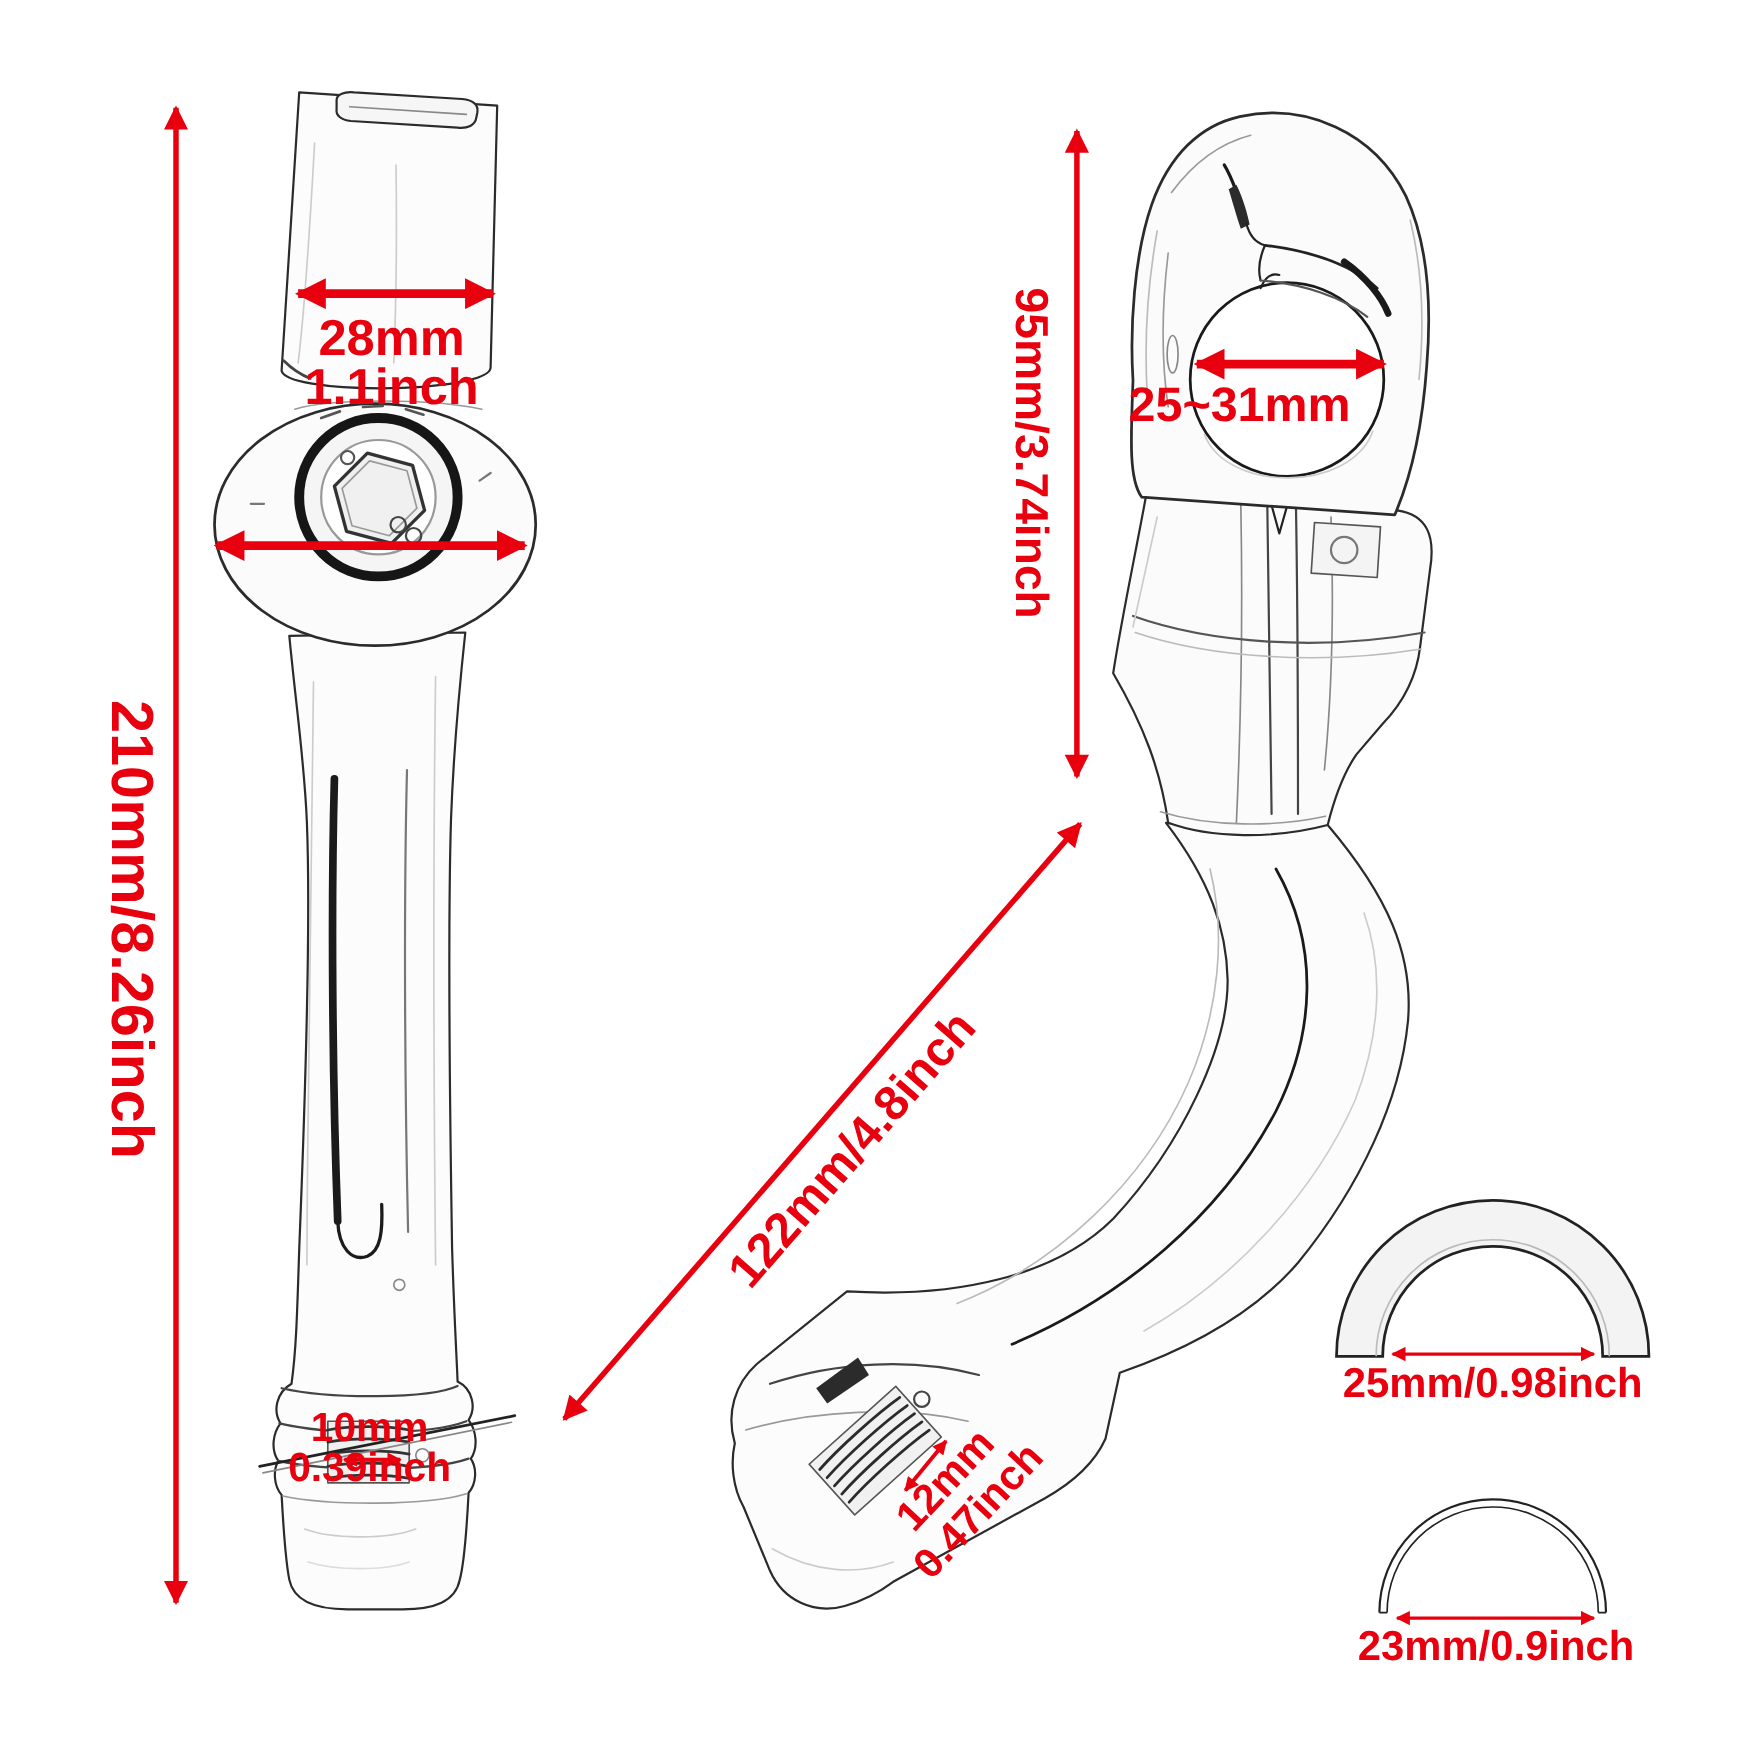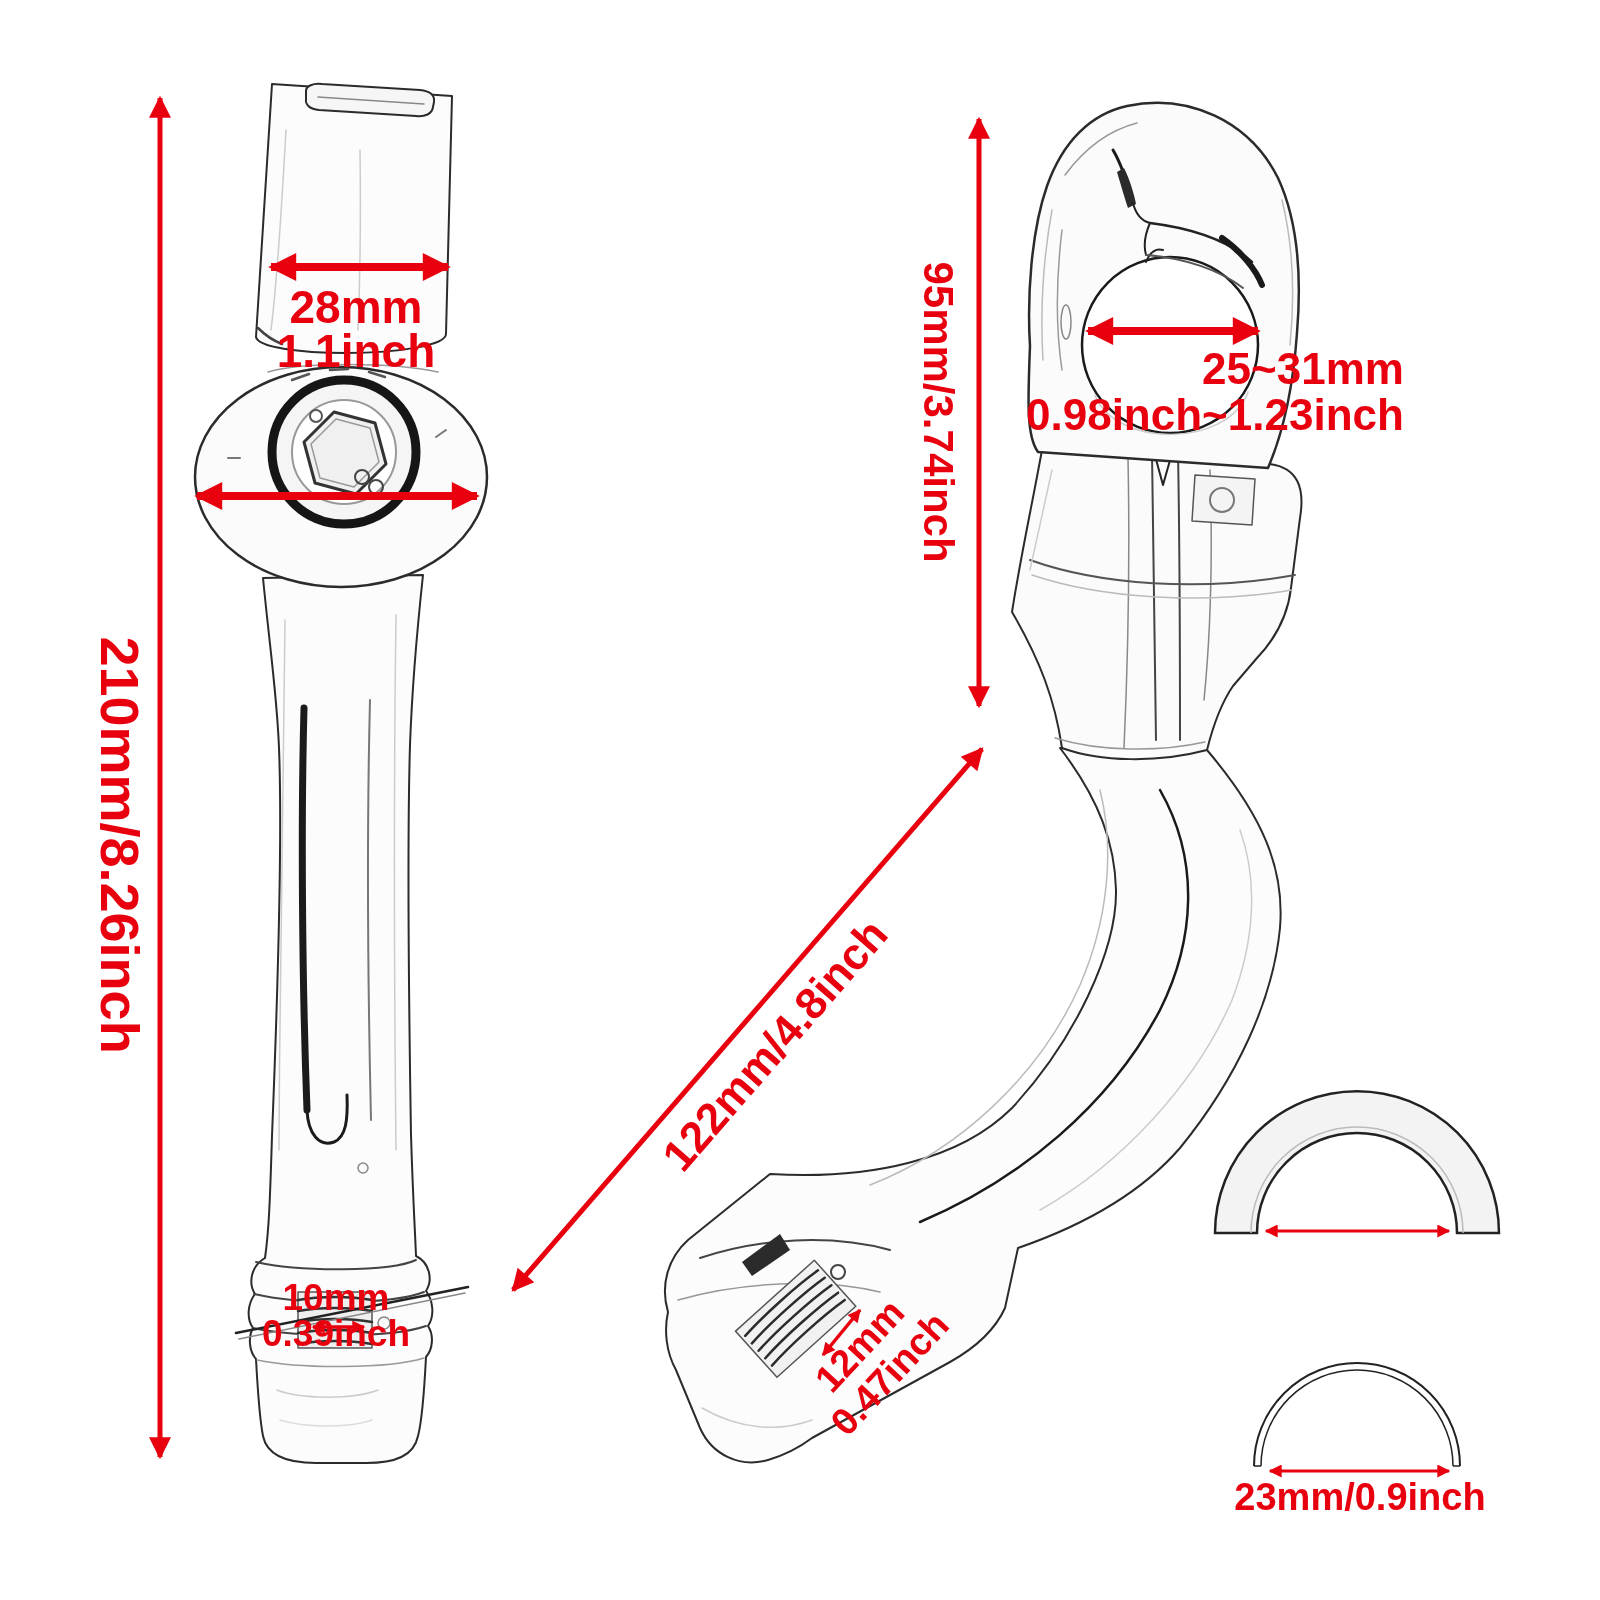--- a/index.html
+++ b/index.html
@@ -211,26 +211,26 @@
 
   <div class="dim" id="lbl-10">
     <span>10mm</span>
     <span>0.39inch</span>
   </div>
 
   <div class="dim" id="lbl-95">95mm/3.74inch</div>
 
   <div class="dim" id="lbl-2531">
     <span>25~31mm</span>
-    <span>0.98inch~1.23inch</span>
   </div>
 
   <div class="dim" id="lbl-122">122mm/4.8inch</div>
 
   <div class="dim" id="lbl-12">
     <span>12mm</span>
     <span>0.47inch</span>
   </div>
 
+  <div class="dim" id="lbl-ring1">25mm/0.98inch</div>
 
   <div class="dim" id="lbl-ring2">23mm/0.9inch</div>
 
 </div>
 
 </body></html>

